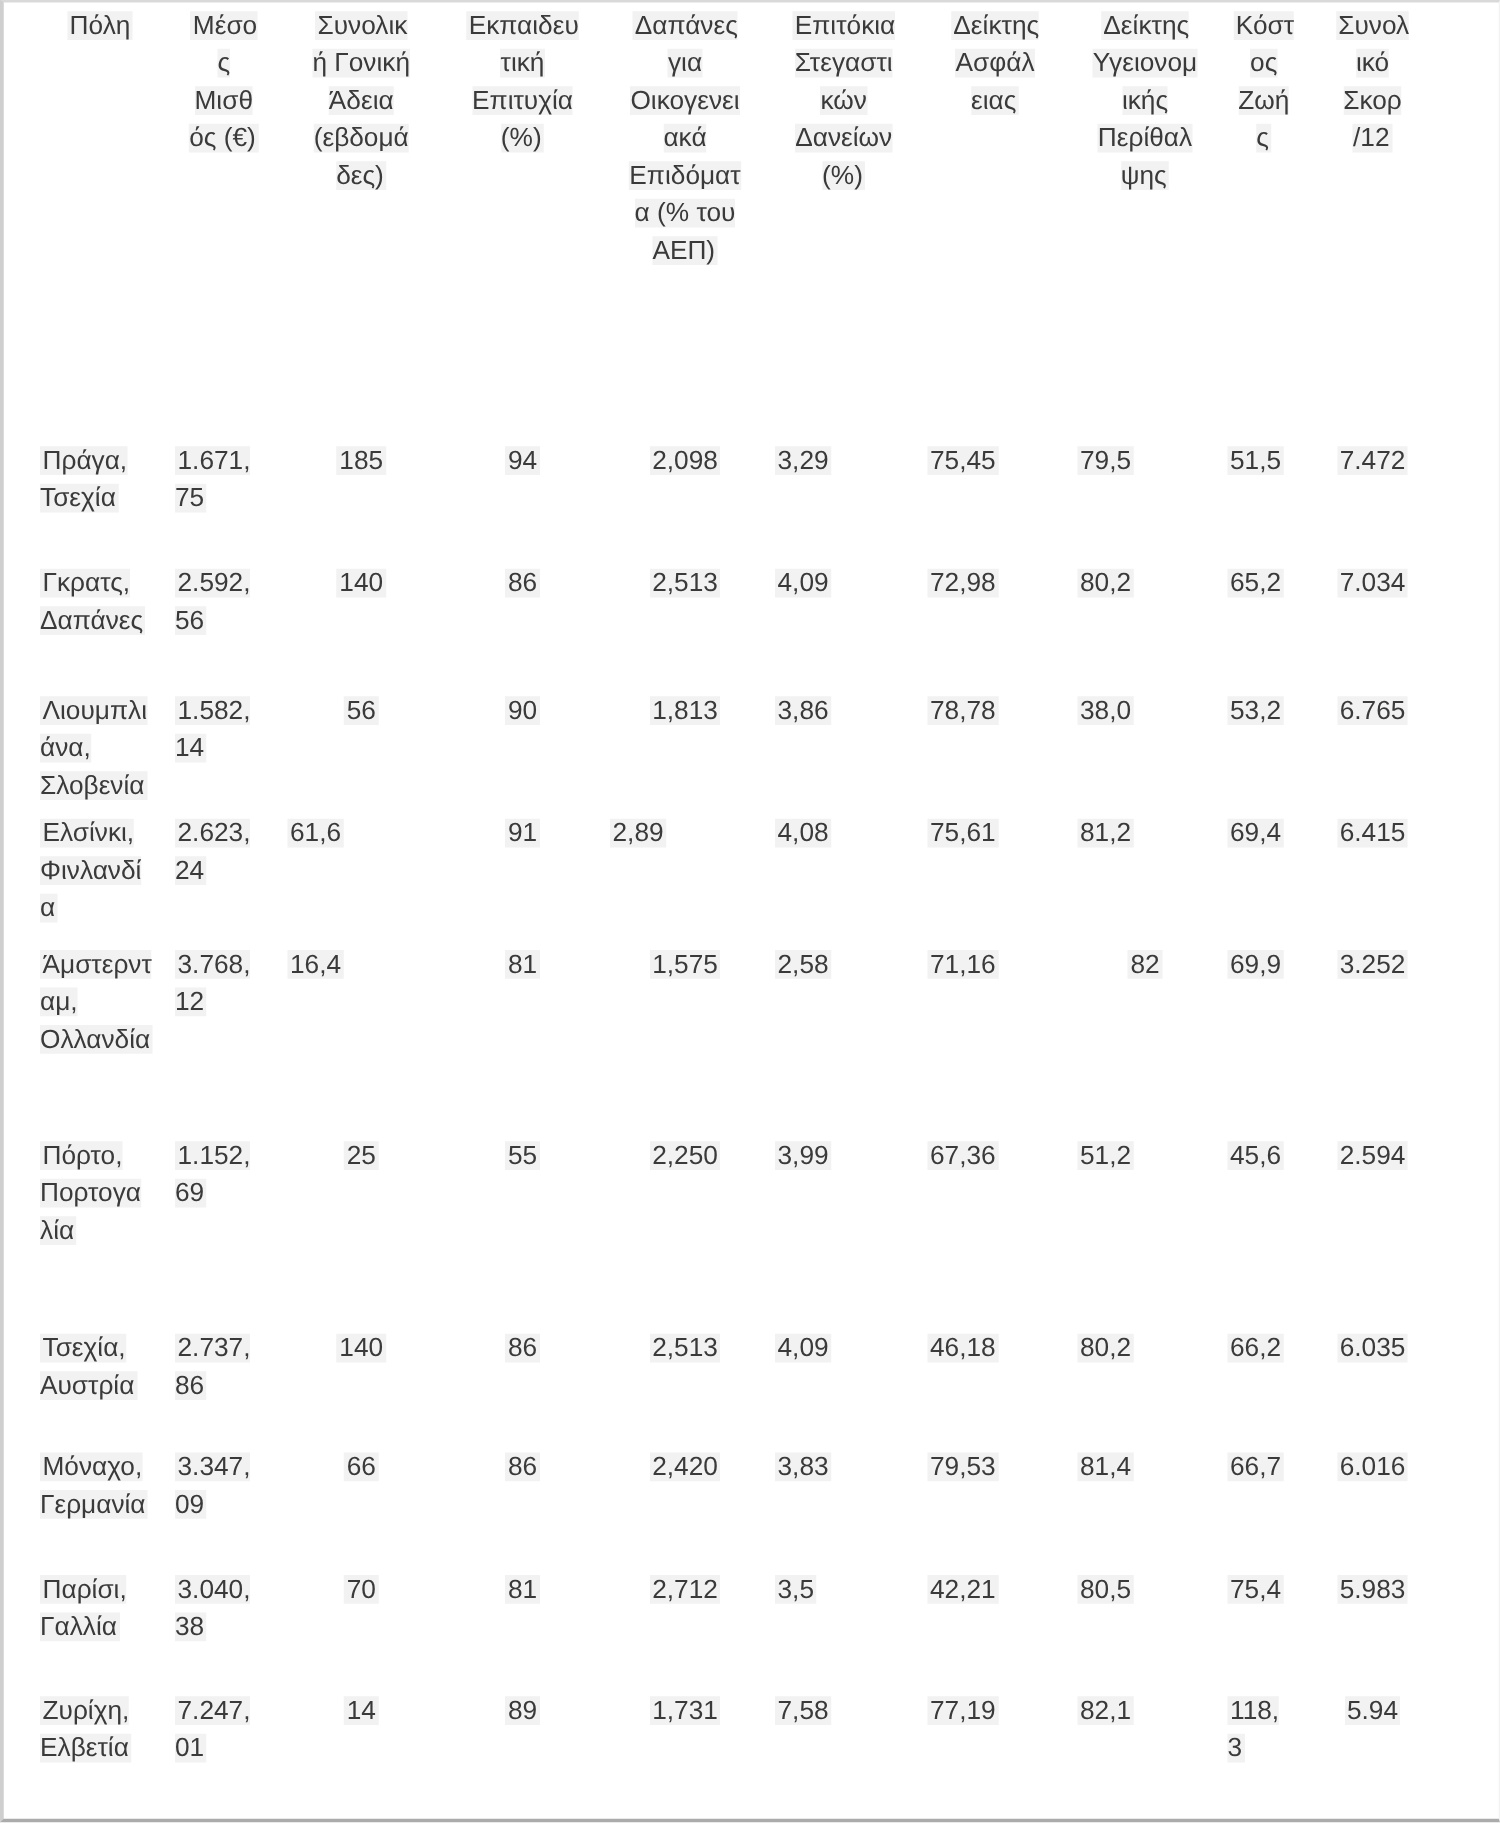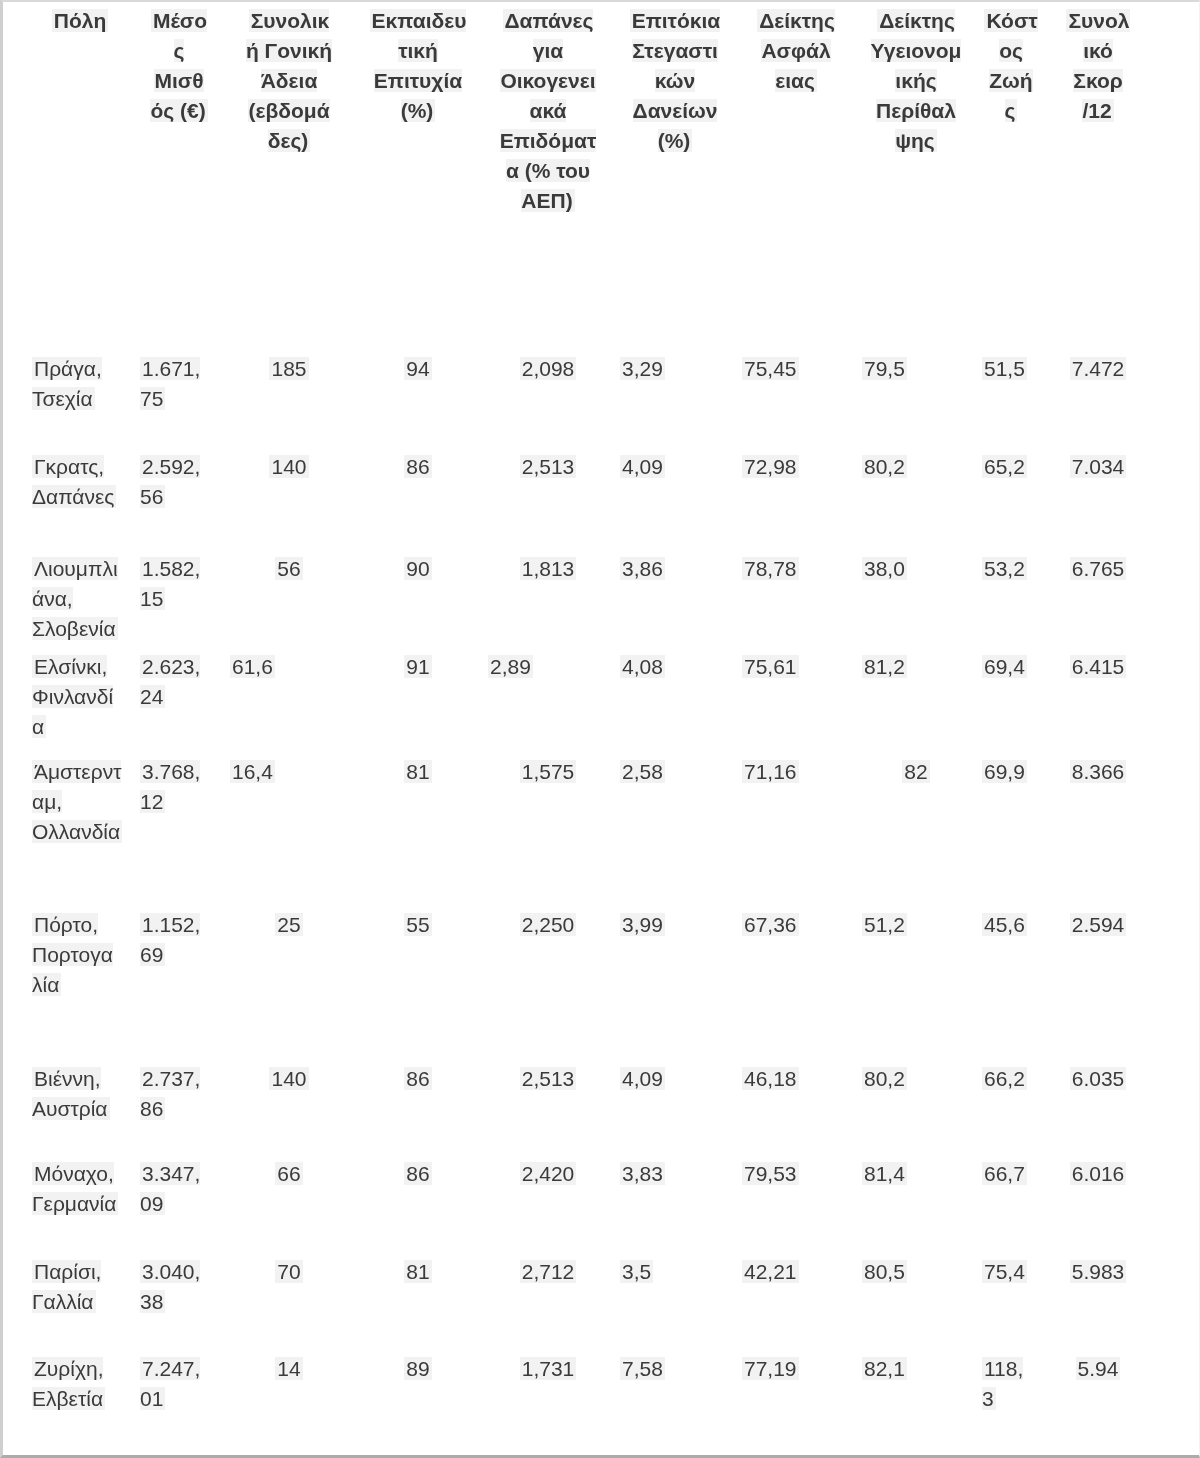--- a/index.html
+++ b/index.html
@@ -44,21 +44,21 @@
   th,td{
     vertical-align:top;
     padding:4px 6px 2px 6px;
     font-size:21px;
     line-height:30px;
     color:#3a3a3a;
     white-space:pre-line;
     overflow:hidden;
   }
   th{
-    font-weight:bold;
+    font-weight:normal;
   }
   td.txt{text-align:left}
   td.num{text-align:center}
   thead tr{height:348px}
   tbody tr:nth-child(1){height:98px}
   tbody tr:nth-child(2){height:102px}
   tbody tr:nth-child(3){height:98px}
   tbody tr:nth-child(4){height:105px}
   tbody tr:nth-child(5){height:153px}
   tbody tr:nth-child(6){height:154px}
@@ -161,21 +161,21 @@
           <td class="txt"><span class="hl">72,98</span></td>
           <td class="txt"><span class="hl">80,2</span></td>
           <td class="txt"><span class="hl">65,2</span></td>
           <td class="num"><span class="hl">7.034</span></td>
         </tr>
         <tr>
           <td class="txt"><span class="hl">Λιουμπλι
 άνα,
 Σλοβενία</span></td>
           <td class="txt"><span class="hl">1.582,
-15</span></td>
+14</span></td>
           <td class="num"><span class="hl">56</span></td>
           <td class="num"><span class="hl">90</span></td>
           <td class="num"><span class="hl">1,813</span></td>
           <td class="txt"><span class="hl">3,86</span></td>
           <td class="txt"><span class="hl">78,78</span></td>
           <td class="txt"><span class="hl">38,0</span></td>
           <td class="txt"><span class="hl">53,2</span></td>
           <td class="num"><span class="hl">6.765</span></td>
         </tr>
         <tr>
@@ -199,39 +199,39 @@
 Ολλανδία</span></td>
           <td class="txt"><span class="hl">3.768,
 12</span></td>
           <td class="txt"><span class="hl">16,4</span></td>
           <td class="num"><span class="hl">81</span></td>
           <td class="num"><span class="hl">1,575</span></td>
           <td class="txt"><span class="hl">2,58</span></td>
           <td class="txt"><span class="hl">71,16</span></td>
           <td class="num"><span class="hl">82</span></td>
           <td class="txt"><span class="hl">69,9</span></td>
-          <td class="num"><span class="hl">8.366</span></td>
+          <td class="num"><span class="hl">3.252</span></td>
         </tr>
         <tr>
           <td class="txt"><span class="hl">Πόρτο,
 Πορτογα
 λία</span></td>
           <td class="txt"><span class="hl">1.152,
 69</span></td>
           <td class="num"><span class="hl">25</span></td>
           <td class="num"><span class="hl">55</span></td>
           <td class="num"><span class="hl">2,250</span></td>
           <td class="txt"><span class="hl">3,99</span></td>
           <td class="txt"><span class="hl">67,36</span></td>
           <td class="txt"><span class="hl">51,2</span></td>
           <td class="txt"><span class="hl">45,6</span></td>
           <td class="num"><span class="hl">2.594</span></td>
         </tr>
         <tr>
-          <td class="txt"><span class="hl">Βιέννη,
+          <td class="txt"><span class="hl">Τσεχία,
 Αυστρία</span></td>
           <td class="txt"><span class="hl">2.737,
 86</span></td>
           <td class="num"><span class="hl">140</span></td>
           <td class="num"><span class="hl">86</span></td>
           <td class="num"><span class="hl">2,513</span></td>
           <td class="txt"><span class="hl">4,09</span></td>
           <td class="txt"><span class="hl">46,18</span></td>
           <td class="txt"><span class="hl">80,2</span></td>
           <td class="txt"><span class="hl">66,2</span></td>

